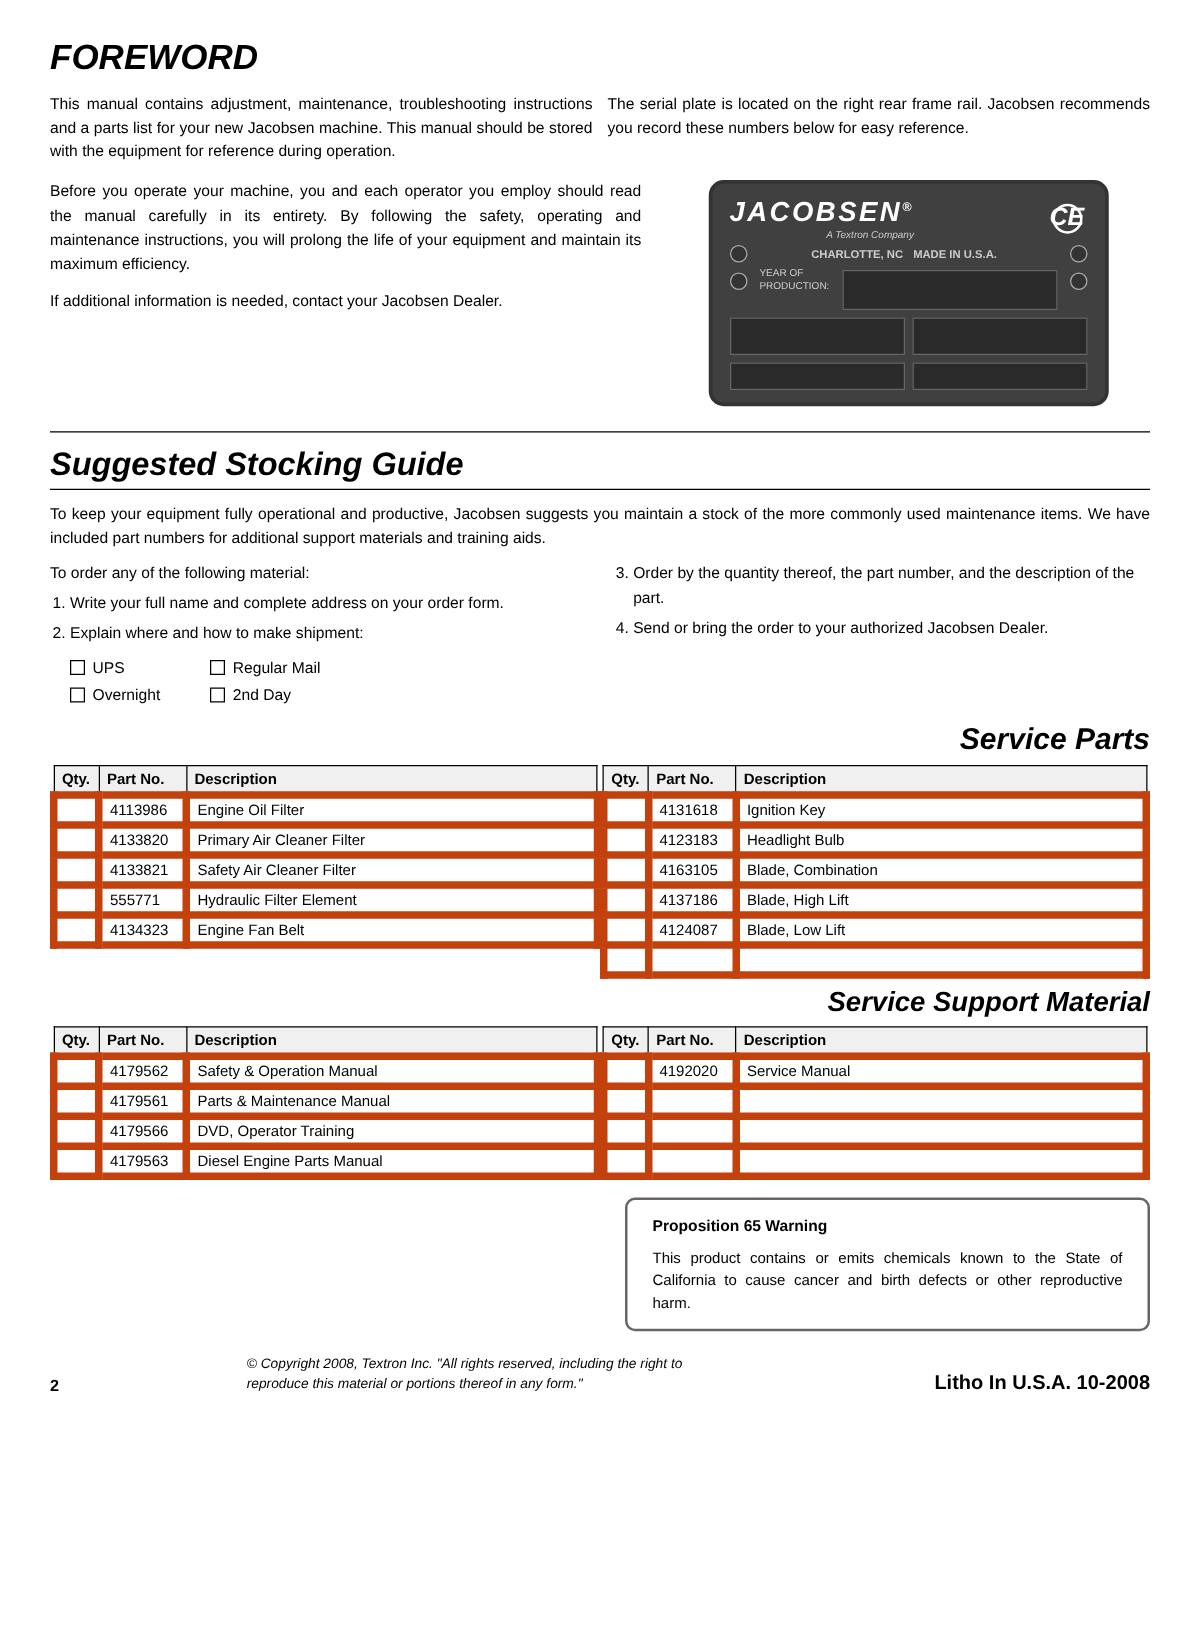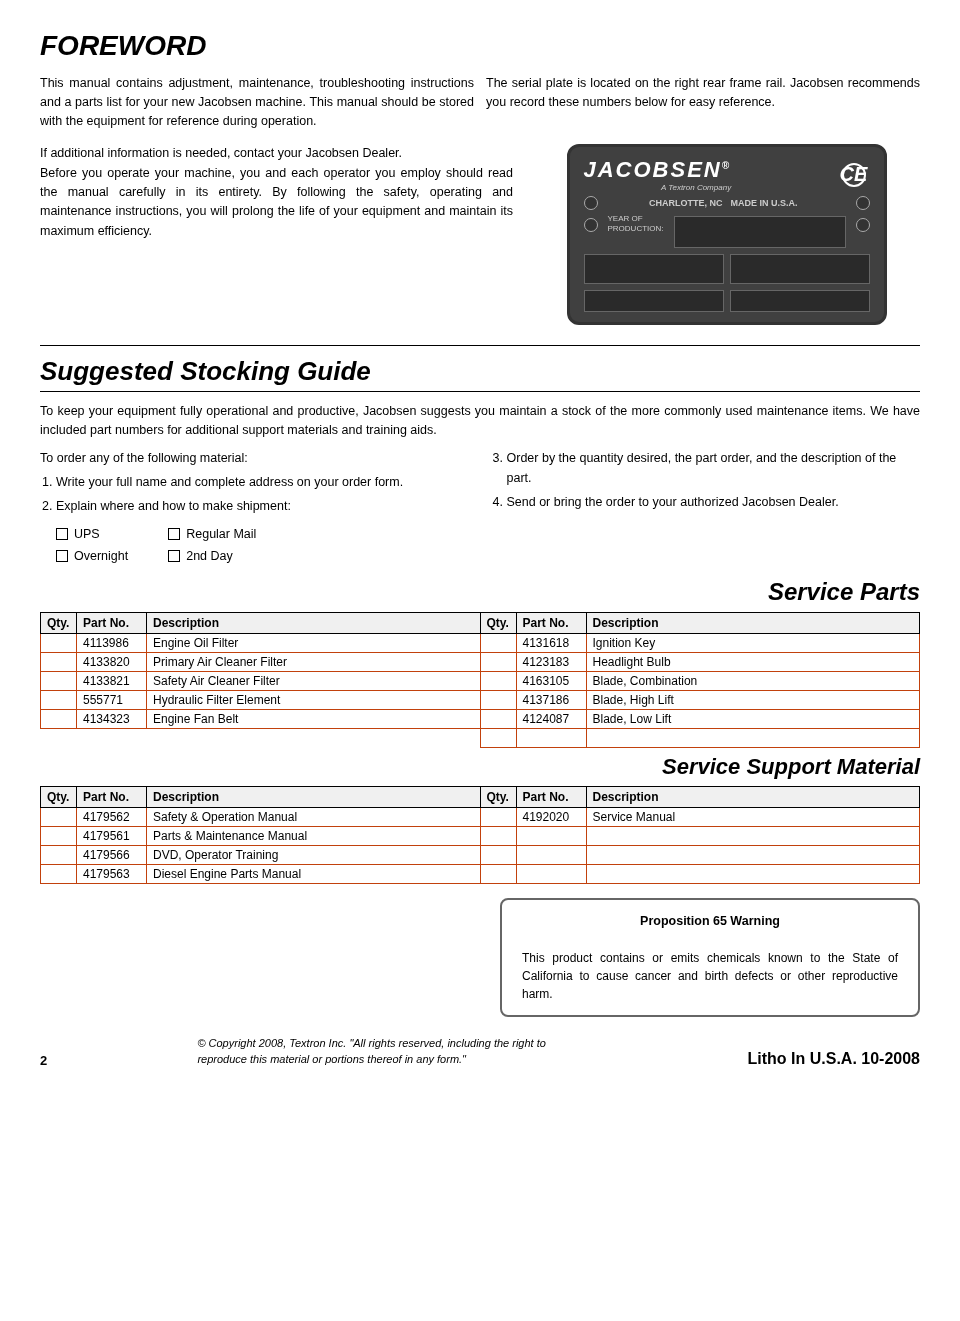--- a/index.html
+++ b/index.html
@@ -168,21 +168,21 @@
       margin-bottom: 0;
     }
     table th {
       border: 1px solid #000;
       background: #f0f0f0;
       padding: 3px 6px;
       text-align: left;
       font-weight: bold;
     }
     table td {
-      border: 1px solid #c2410c;
+      border: 6px solid #c2410c;
       padding: 2px 6px;
       vertical-align: top;
     }
     table th.qty-col, table td.qty-col { width: 36px; }
     table th.partno-col, table td.partno-col { width: 70px; }
     table th.desc-col, table td.desc-col { }
 
     .parts-table-wrapper {
       display: flex;
       gap: 0;
@@ -203,21 +203,21 @@
       border: 2px solid #666;
       border-radius: 8px;
       padding: 12px 20px;
       margin-top: 14px;
       max-width: 420px;
       float: right;
       font-size: 12px;
       line-height: 1.5;
       text-align: justify;
     }
-    .prop65-title { font-weight: bold; text-align: center; margin-bottom: 18px; font-size: 12.5px; }
+    .prop65-title { font-weight: bold; margin-bottom: 6px; font-size: 12.5px; }
 
     .footer-section {
       display: flex;
       align-items: flex-end;
       justify-content: space-between;
       margin-top: 10px;
       clear: both;
       padding-top: 8px;
     }
     .footer-left { font-size: 11px; font-style: italic; max-width: 400px; line-height: 1.5; }
@@ -230,22 +230,22 @@
 
 <h1 class="foreword-title">FOREWORD</h1>
 
 <div class="top-section">
   <div class="top-left">This manual contains adjustment, maintenance, troubleshooting instructions and a parts list for your new Jacobsen machine. This manual should be stored with the equipment for reference during operation.</div>
   <div class="top-right">The serial plate is located on the right rear frame rail. Jacobsen recommends you record these numbers below for easy reference.</div>
 </div>
 
 <div class="middle-section">
   <div class="middle-left">
+    <p style="margin-bottom:10px;">Before you operate your machine, you and each operator you employ should read the manual carefully in its entirety. By following the safety, operating and maintenance instructions, you will prolong the life of your equipment and maintain its maximum efficiency.</p>
     <p>If additional information is needed, contact your Jacobsen Dealer.</p>
-    <p style="margin-bottom:10px;">Before you operate your machine, you and each operator you employ should read the manual carefully in its entirety. By following the safety, operating and maintenance instructions, you will prolong the life of your equipment and maintain its maximum efficiency.</p>
   </div>
   <div class="middle-right">
 
     <div class="serial-plate">
       <div class="serial-plate-header">
         <div>
           <div class="jacobsen-logo">
             <span>JACOBSEN</span><sup style="font-size:10px;">®</sup>
           </div>
           <div class="textron-line">A Textron Company</div>
@@ -317,21 +317,21 @@
         </div>
         <div class="checkbox-item">
           <div class="checkbox-box"></div>
           <span>2nd Day</span>
         </div>
       </div>
     </div>
   </div>
   <div class="order-right">
     <ol start="3" style="margin-left:16px;">
-      <li>Order by the quantity desired, the part order, and the description of the part.</li>
+      <li>Order by the quantity thereof, the part number, and the description of the part.</li>
       <li style="margin-top:4px;">Send or bring the order to your authorized Jacobsen Dealer.</li>
     </ol>
   </div>
 </div>
 
 <div class="service-parts-title">Service Parts</div>
 
 <div class="parts-table-wrapper">
 
   <div class="parts-table-half">

